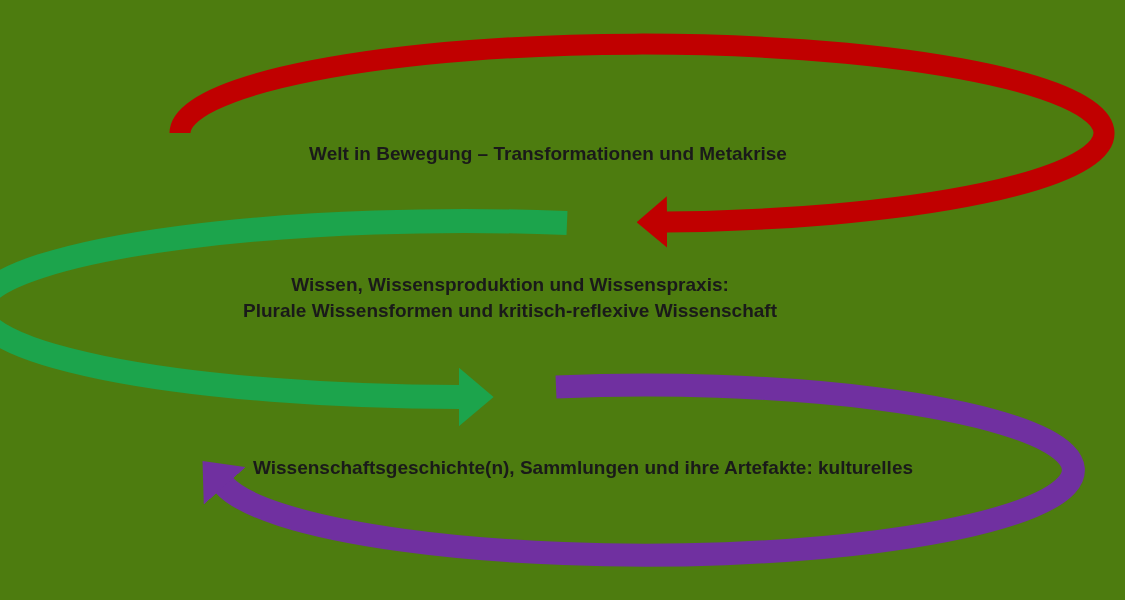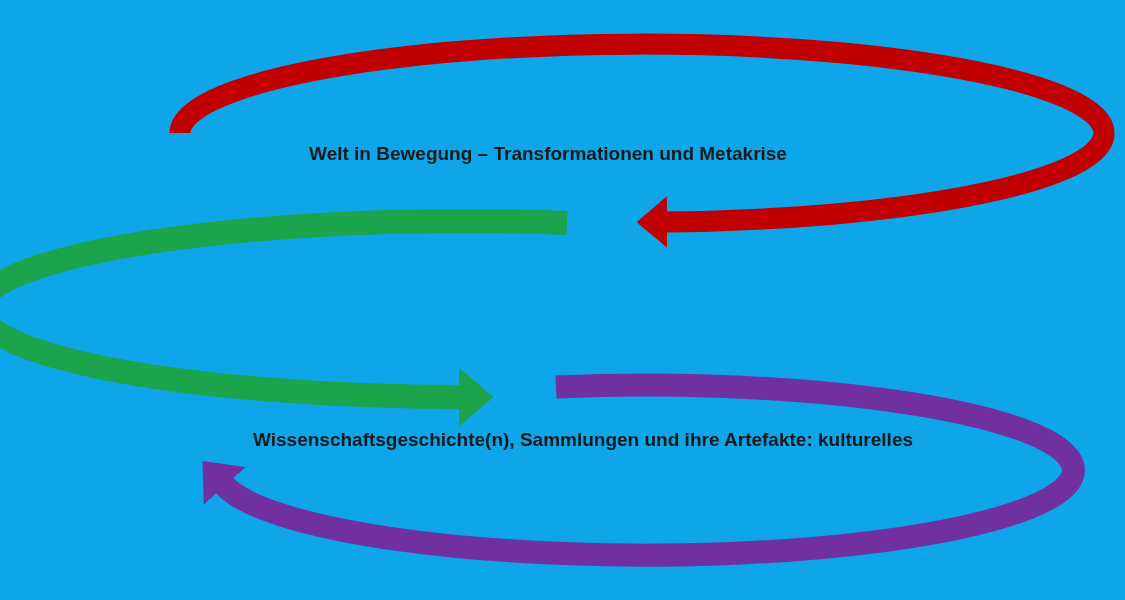--- a/index.html
+++ b/index.html
@@ -5,21 +5,21 @@
   html, body {
     margin: 0;
     padding: 0;
     background: #ffffff;
     font-family: "Liberation Sans", sans-serif;
   }
   .canvas {
     position: relative;
     width: 1125px;
     height: 600px;
-    background: #0ea5e9;
+    background: #4d7c0f;
     overflow: hidden;
   }
   .arrows-svg {
     position: absolute;
     left: 0;
     top: 0;
     width: 1125px;
     height: 600px;
   }
   .arrow-path {
@@ -32,21 +32,21 @@
     font-weight: bold;
     font-size: 19px;
     line-height: 26px;
     color: #1a1a1a;
     letter-spacing: 0px;
     white-space: nowrap;
   }
   .label span { display: block; }
   .label-red    { left: 148px; top: 141px; }
   .label-green  { left: 110px; top: 272px; }
-  .label-purple { left: 183px; top: 427px; }
+  .label-purple { left: 183px; top: 455px; }
 </style>
 </head>
 <body>
 
 <div class="canvas">
 
   <svg class="arrows-svg" viewBox="0 0 1125 600">
     <defs>
       <marker id="head-red" markerUnits="strokeWidth" markerWidth="1.45" markerHeight="2.45" refX="0.05" refY="1.225" orient="auto">
         <path d="M0,0 L1.45,1.225 L0,2.45 Z" stroke="none" fill="#C00000"></path>
@@ -63,18 +63,22 @@
 
     <path class="arrow-path" d="M 567 223 A 485 88 0 1 0 460 397" stroke-width="24" marker-end="url(#head-green)" stroke="#1CA44C"></path>
 
     <path class="arrow-path" d="M 556 387 A 428 85 0 1 1 224 485" stroke-width="23" marker-end="url(#head-purple)" stroke="#7030A0"></path>
   </svg>
 
   <div class="label label-red">
     <span>Welt in Bewegung – Transformationen und Metakrise</span>
   </div>
 
+  <div class="label label-green">
+    <span>Wissen, Wissensproduktion und Wissenspraxis:</span>
+    <span>Plurale Wissensformen und kritisch-reflexive Wissenschaft</span>
+  </div>
 
   <div class="label label-purple">
     <span>Wissenschaftsgeschichte(n), Sammlungen und ihre Artefakte: kulturelles</span>
   </div>
 
 </div>
 
 </body></html>

